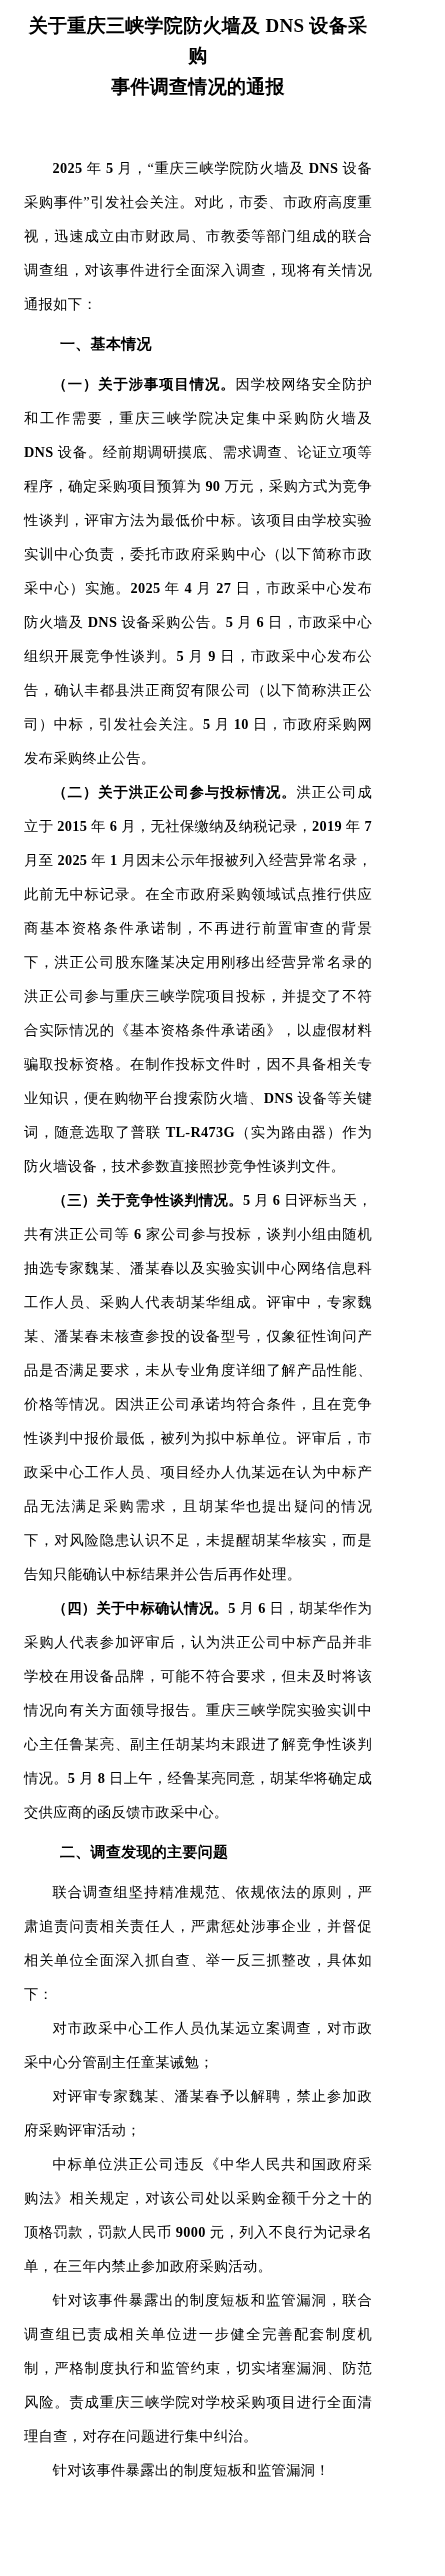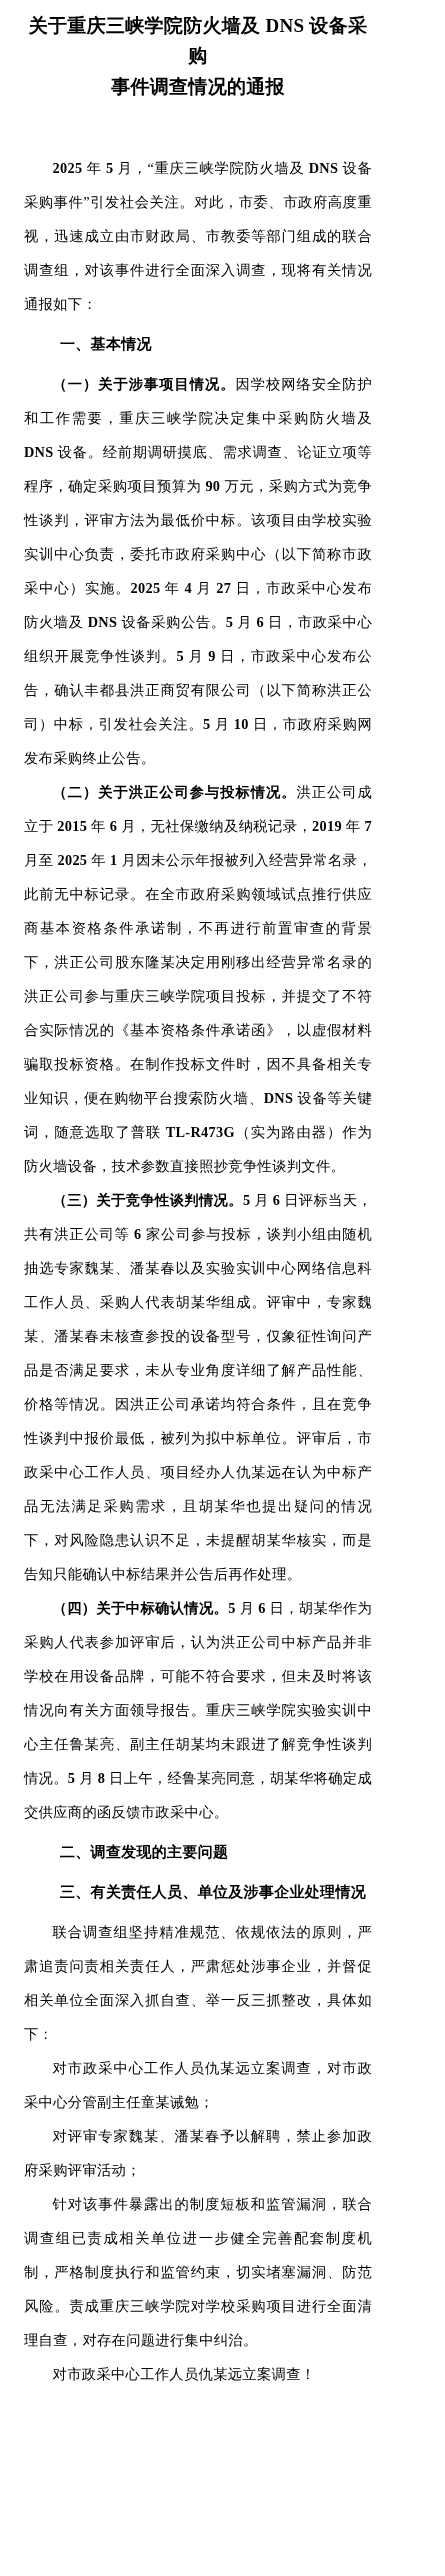--- a/index.html
+++ b/index.html
@@ -60,22 +60,22 @@
   </div>
 
   <div class="doc-body">
       <div class="para"><b class="num">2025</b> 年 <b class="num">5</b> 月，“重庆三峡学院防火墙及 <b class="num">DNS</b> 设备采购事件”引发社会关注。对此，市委、市政府高度重视，迅速成立由市财政局、市教委等部门组成的联合调查组，对该事件进行全面深入调查，现将有关情况通报如下：</div>
       <div class="sec-heading">一、基本情况</div>
       <div class="para"><span class="lead">（一）关于涉事项目情况。</span>因学校网络安全防护和工作需要，重庆三峡学院决定集中采购防火墙及 <b class="num">DNS</b> 设备。经前期调研摸底、需求调查、论证立项等程序，确定采购项目预算为 <b class="num">90</b> 万元，采购方式为竞争性谈判，评审方法为最低价中标。该项目由学校实验实训中心负责，委托市政府采购中心（以下简称市政采中心）实施。<b class="num">2025</b> 年 <b class="num">4</b> 月 <b class="num">27</b> 日，市政采中心发布防火墙及 <b class="num">DNS</b> 设备采购公告。<b class="num">5</b> 月 <b class="num">6</b> 日，市政采中心组织开展竞争性谈判。<b class="num">5</b> 月 <b class="num">9</b> 日，市政采中心发布公告，确认丰都县洪正商贸有限公司（以下简称洪正公司）中标，引发社会关注。<b class="num">5</b> 月 <b class="num">10</b> 日，市政府采购网发布采购终止公告。</div>
       <div class="para"><span class="lead">（二）关于洪正公司参与投标情况。</span>洪正公司成立于 <b class="num">2015</b> 年 <b class="num">6</b> 月，无社保缴纳及纳税记录，<b class="num">2019</b> 年 <b class="num">7</b> 月至 <b class="num">2025</b> 年 <b class="num">1</b> 月因未公示年报被列入经营异常名录，此前无中标记录。在全市政府采购领域试点推行供应商基本资格条件承诺制，不再进行前置审查的背景下，洪正公司股东隆某决定用刚移出经营异常名录的洪正公司参与重庆三峡学院项目投标，并提交了不符合实际情况的《基本资格条件承诺函》，以虚假材料骗取投标资格。在制作投标文件时，因不具备相关专业知识，便在购物平台搜索防火墙、<b class="num">DNS</b> 设备等关键词，随意选取了普联 <b class="num">TL-R473G</b>（实为路由器）作为防火墙设备，技术参数直接照抄竞争性谈判文件。</div>
       <div class="para"><span class="lead">（三）关于竞争性谈判情况。</span><b class="num">5</b> 月 <b class="num">6</b> 日评标当天，共有洪正公司等 <b class="num">6</b> 家公司参与投标，谈判小组由随机抽选专家魏某、潘某春以及实验实训中心网络信息科工作人员、采购人代表胡某华组成。评审中，专家魏某、潘某春未核查参投的设备型号，仅象征性询问产品是否满足要求，未从专业角度详细了解产品性能、价格等情况。因洪正公司承诺均符合条件，且在竞争性谈判中报价最低，被列为拟中标单位。评审后，市政采中心工作人员、项目经办人仇某远在认为中标产品无法满足采购需求，且胡某华也提出疑问的情况下，对风险隐患认识不足，未提醒胡某华核实，而是告知只能确认中标结果并公告后再作处理。</div>
       <div class="para"><span class="lead">（四）关于中标确认情况。</span><b class="num">5</b> 月 <b class="num">6</b> 日，胡某华作为采购人代表参加评审后，认为洪正公司中标产品并非学校在用设备品牌，可能不符合要求，但未及时将该情况向有关方面领导报告。重庆三峡学院实验实训中心主任鲁某亮、副主任胡某均未跟进了解竞争性谈判情况。<b class="num">5</b> 月 <b class="num">8</b> 日上午，经鲁某亮同意，胡某华将确定成交供应商的函反馈市政采中心。</div>
       <div class="sec-heading">二、调查发现的主要问题</div>
-      <div class="sec-heading">三、有关责任人员、单位及涉事企业处理情况</div>
       <div class="para">联合调查组坚持精准规范、依规依法的原则，严肃追责问责相关责任人，严肃惩处涉事企业，并督促相关单位全面深入抓自查、举一反三抓整改，具体如下：</div>
       <div class="para">对市政采中心工作人员仇某远立案调查，对市政采中心分管副主任童某诫勉；</div>
       <div class="para">对评审专家魏某、潘某春予以解聘，禁止参加政府采购评审活动；</div>
+      <div class="para">中标单位洪正公司违反《中华人民共和国政府采购法》相关规定，对该公司处以采购金额千分之十的顶格罚款，罚款人民币 <b class="num">9000</b> 元，列入不良行为记录名单，在三年内禁止参加政府采购活动。</div>
       <div class="para">针对该事件暴露出的制度短板和监管漏洞，联合调查组已责成相关单位进一步健全完善配套制度机制，严格制度执行和监管约束，切实堵塞漏洞、防范风险。责成重庆三峡学院对学校采购项目进行全面清理自查，对存在问题进行集中纠治。</div>
-      <div class="para">对市政采中心工作人员仇某远立案调查！</div>
+      <div class="para">针对该事件暴露出的制度短板和监管漏洞！</div>
     </div>
 
 </div>
 
 
 </body></html>

